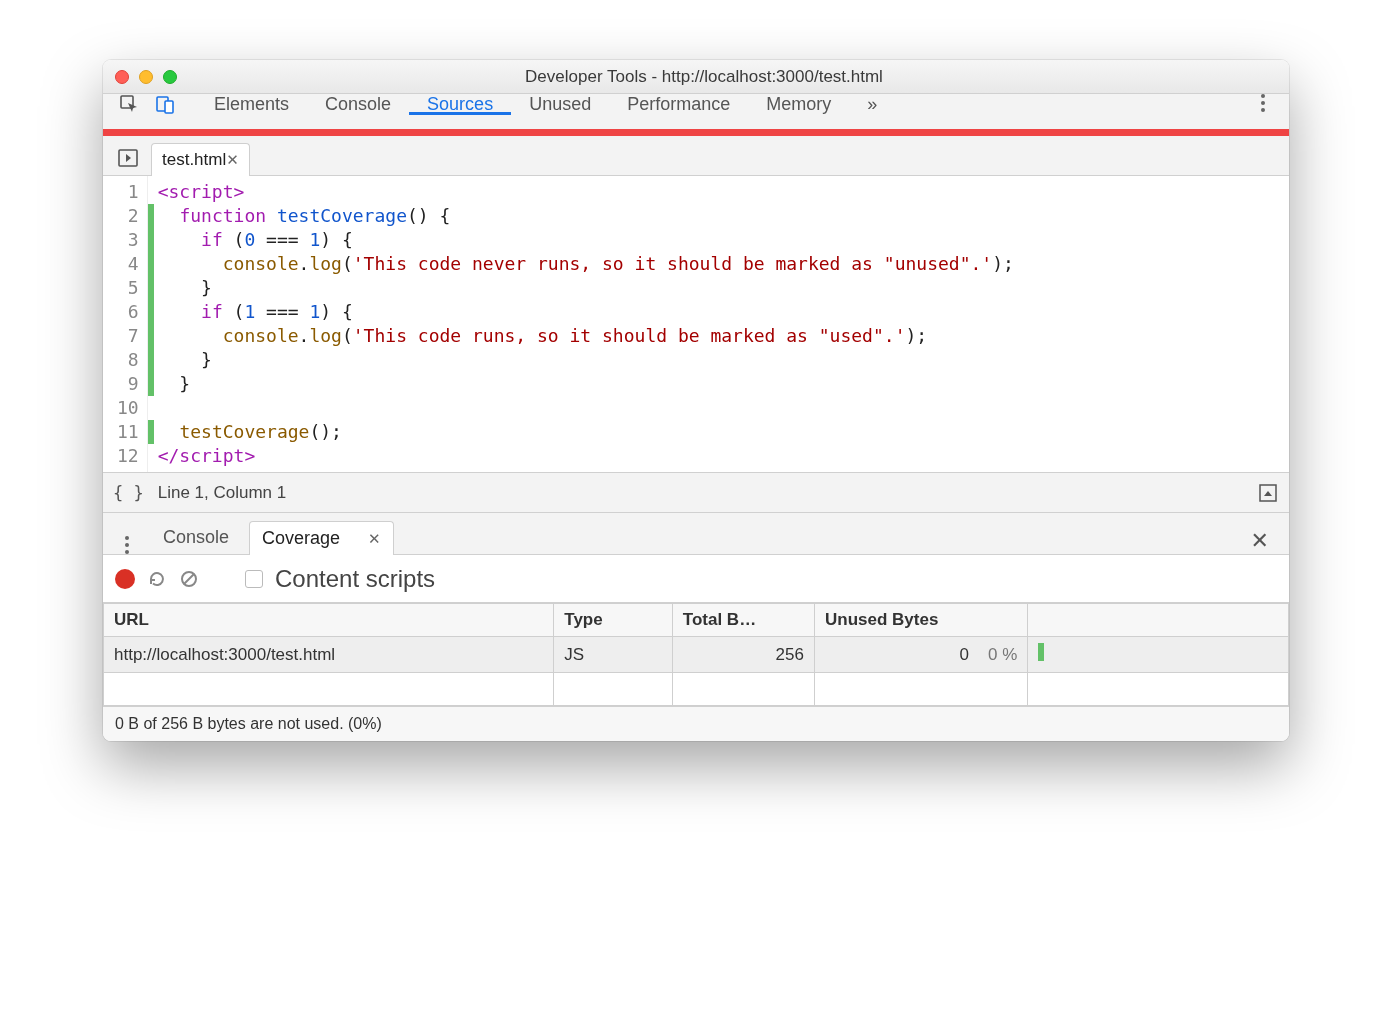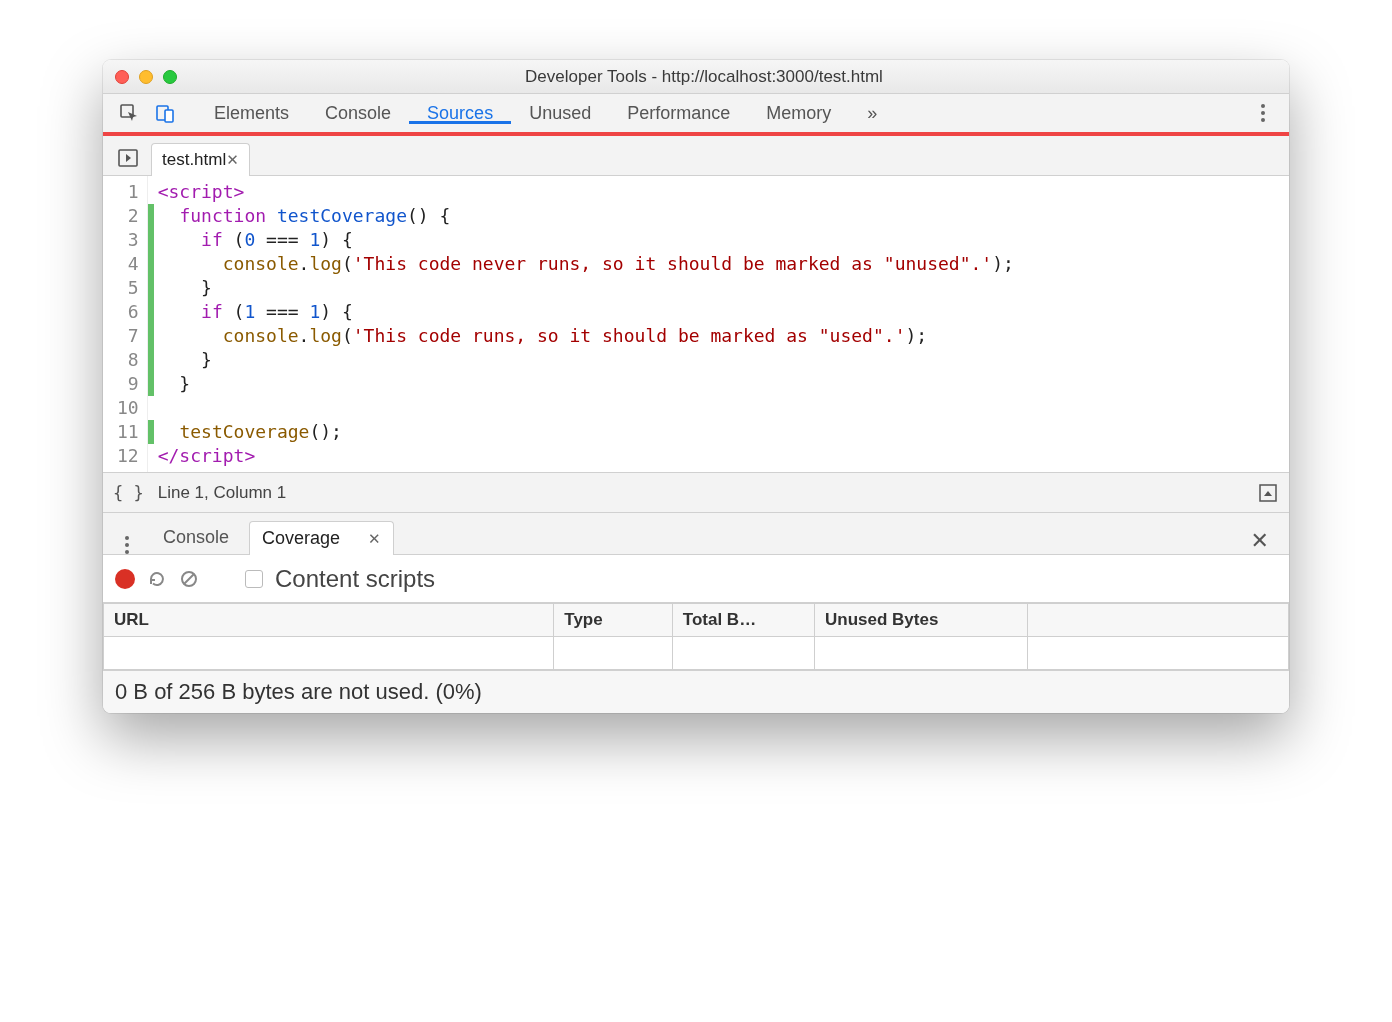--- a/index.html
+++ b/index.html
@@ -31,23 +31,23 @@
   .tl { width: 14px; height: 14px; border-radius: 50%; }
   .tl.red { background: #ff5f57; border:1px solid #e14138;}
   .tl.yellow { background: #ffbd2e; border:1px solid #dfa022;}
   .tl.green { background: #28c93f; border:1px solid #1dad2b;}
   .title-text {
     position: absolute; left: 16px; right: 0; text-align: center;
     font-size: 17px; color: #3a3a3a; pointer-events:none;
   }
   .main-tabs {
     height: 42px;
-    border-bottom: 4px solid #ef4444;
+    border-bottom: 7px solid #ef4444;
     background: #f3f3f3;
-    display: flex; align-items: center;
+    display: flex; align-items: flex-start;
     padding: 0 8px;
   }
   .icon-btn {
     display:flex;align-items:center;justify-content:center;
     width:36px; color:#555;
   }
   .vsep { width:1px; background:#d0d0d0; margin: 8px 6px; }
   .main-tab {
     padding: 0 18px; display:flex;align-items:center;
     font-size: 18px; color: #555; cursor:pointer;
@@ -133,21 +133,21 @@
   .table th,.table td{
     border:1px solid #cfcfcf;padding:6px 10px;text-align:left;
     color:#333;background:#fff;font-weight:normal;
   }
   .table th{background:#f7f7f7;font-weight:bold;}
   .row-sel td{background:#eeeeee;}
   .table .num-cell{text-align:right;}
   .usage-bar{width:6px;height:18px;background:#63c168;display:inline-block;}
   .footer{
     padding:8px 12px;border-top:1px solid #d0d0d0;
-    background:#f7f7f7;font-size:22px;color:#333;
+    background:#f7f7f7;font-size:16px;color:#333;
   }
 </style>
 </head>
 <body>
 
 <div class="window">
 
   <div class="titlebar">
     <div class="traffic">
       <div class="tl red"></div>
@@ -287,20 +287,30 @@
     <thead>
       <tr>
         <th style="width:38%">URL</th>
         <th style="width:10%">Type</th>
         <th style="width:12%">Total B…</th>
         <th style="width:18%">Unused Bytes</th>
         <th></th>
       </tr>
     </thead>
     <tbody>
+      <tr class="row-sel">
+        <td>http://localhost:3000/test.html</td>
+        <td>JS</td>
+        <td class="num-cell">256</td>
+        <td class="num-cell">
+          <span>0</span>&nbsp;&nbsp;&nbsp;
+          <span style="color:#777">0 %</span>
+        </td>
+        <td><span class="usage-bar"></span></td>
+      </tr>
       <tr>
         <td>&nbsp;</td>
           <td></td>
           <td></td>
           <td></td>
           <td></td>
       </tr>
     </tbody>
   </table>
 

